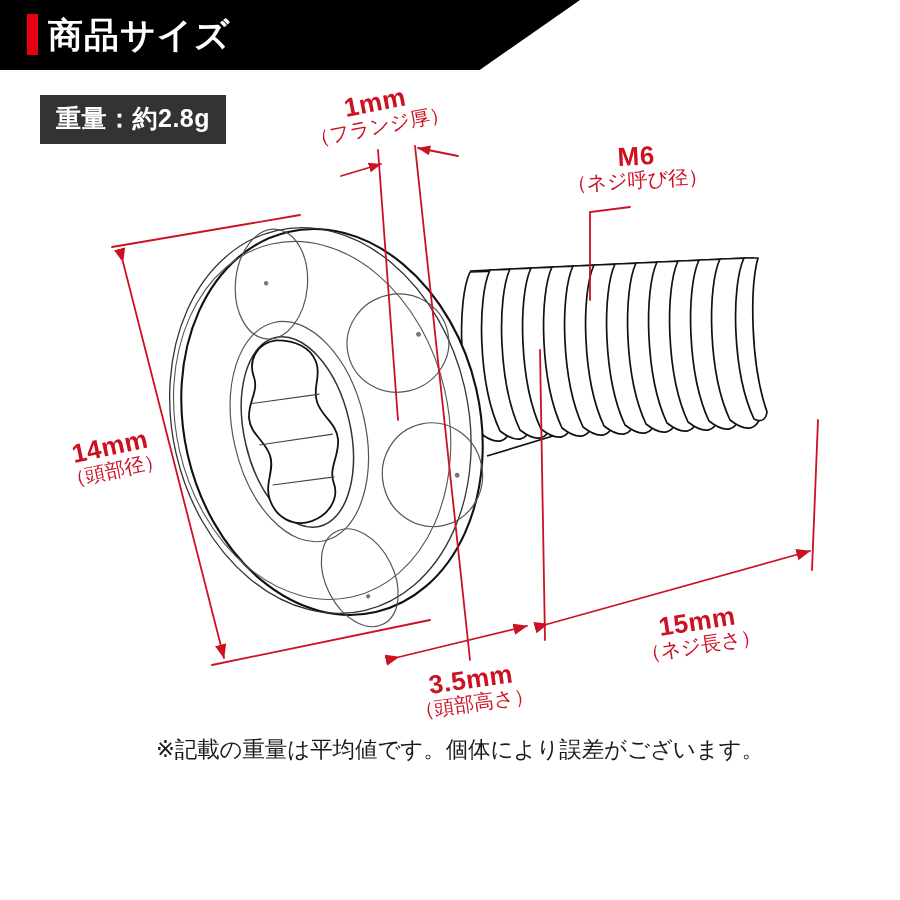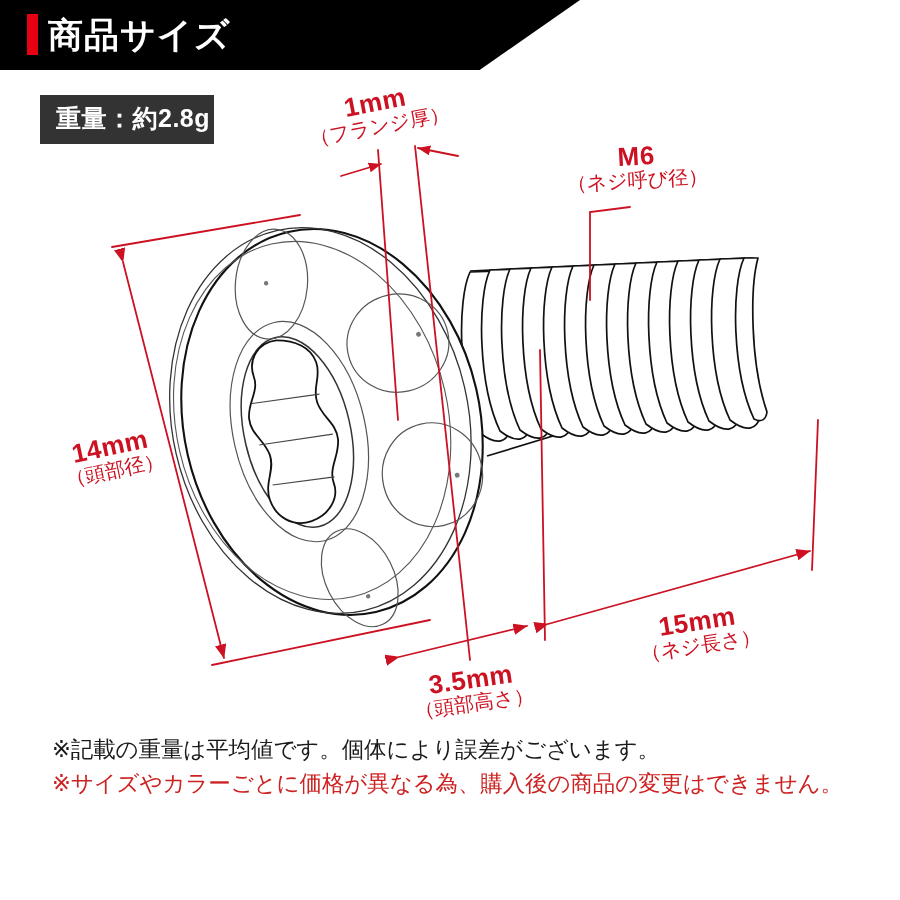--- a/index.html
+++ b/index.html
@@ -39,21 +39,21 @@
     font-weight: bold;
     letter-spacing: 1px;
     line-height: 52px;
     white-space: nowrap;
   }
 
   
   #weight-badge {
     position: absolute;
     left: 40px; top: 95px;
-    padding: 7px 4px 9px 16px;
+    padding: 7px 16px 9px 16px;
     background: #333333;
     color: #ffffff;
     font-size: 25px;
     font-weight: bold;
     letter-spacing: 0.5px;
     white-space: nowrap;
   }
 
   
   #drawing {
@@ -95,20 +95,21 @@
     position: absolute;
     left: 52px; top: 733px;
     width: 816px;
   }
   .footnote {
     font-size: 22.5px;
     line-height: 34px;
     color: #1a1a1a;
     white-space: nowrap;
     letter-spacing: -0.1px;
+    text-align: center;
   }
   .footnote.warn { color: #cc2222; }
 </style>
 </head>
 <body>
 
 <div id="page">
 
   <div id="header-banner"></div>
   <div id="header-accent"></div>
@@ -231,16 +232,15 @@
     <span class="sub">（頭部高さ）</span>
   </div>
 
   <div class="dim-label" id="label-length">
     <span class="val">15mm</span>
     <span class="sub">（ネジ長さ）</span>
   </div>
 
   <div id="footnotes">
     <div class="footnote">※記載の重量は平均値です。個体により誤差がございます。</div>
-    <div class="footnote warn">※サイズやカラーごとに価格が異なる為、購入後の商品の変更はできません。</div>
   </div>
 
 </div>
 
 </body></html>

